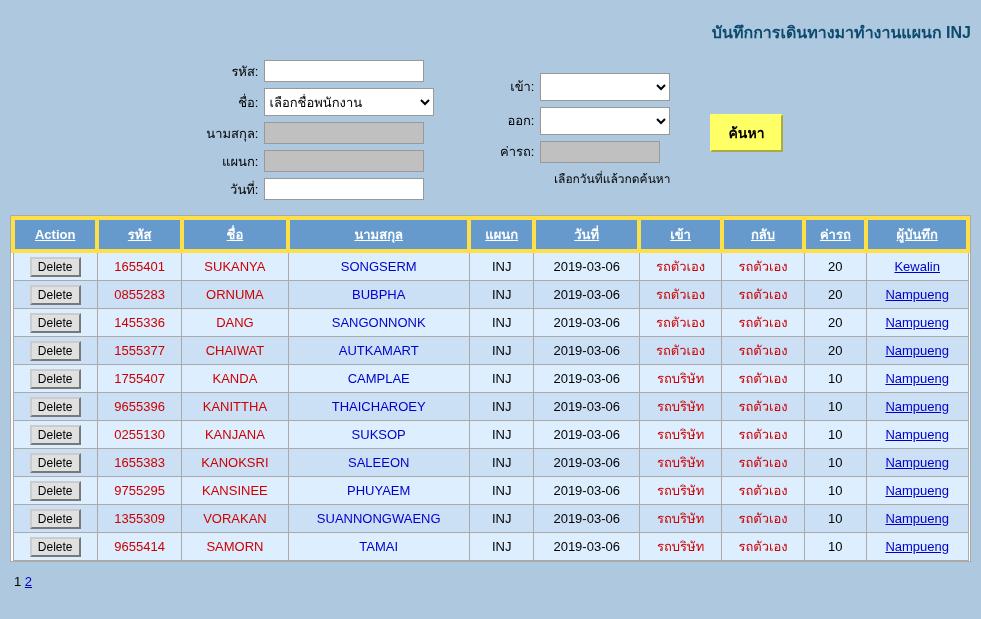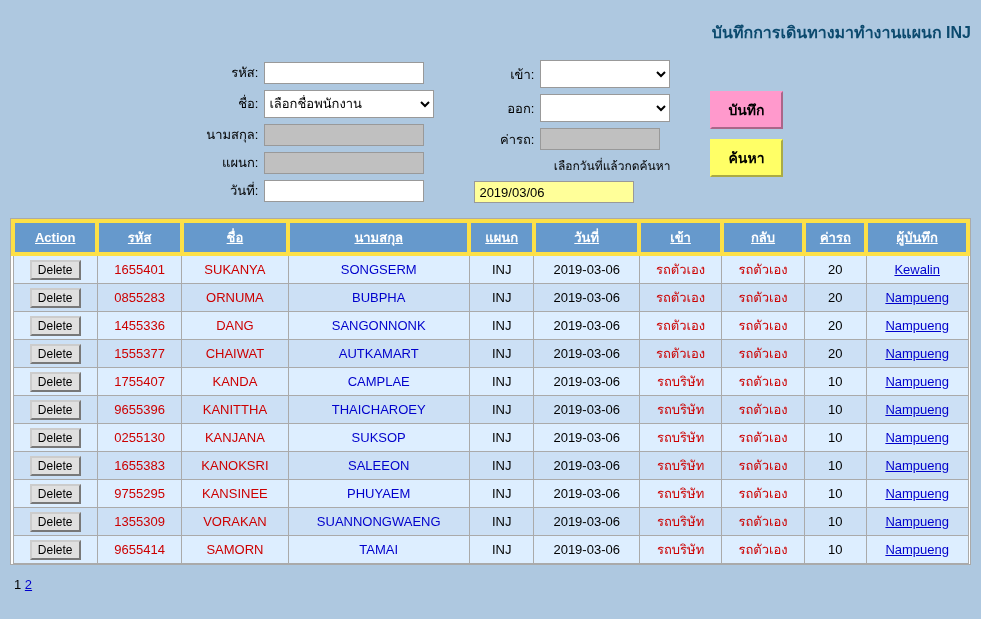--- a/index.html
+++ b/index.html
@@ -217,27 +217,23 @@
           <option></option>
         </select>
       </div>
       <div class="form-row">
         <span class="form-label">ค่ารถ:</span>
         <input class="form-input form-input-medium disabled-input" type="text" readonly="" style="">
       </div>
       <div class="form-row" style="justify-content: flex-end;">
         <span class="search-hint">เลือกวันที่แล้วกดค้นหา</span>
       </div>
-      <div class="form-row">
-        <input class="date-input" type="text" value="2019/03/06" style="">
-      </div>
     </div>
 
     <div class="btn-section">
-      <button class="btn-save">บันทึก</button>
       <button class="btn-search">ค้นหา</button>
     </div>
   </div>
 
   <div class="table-container">
     <table>
       <thead>
         <tr>
           <th>Action</th>
           <th>รหัส</th>

